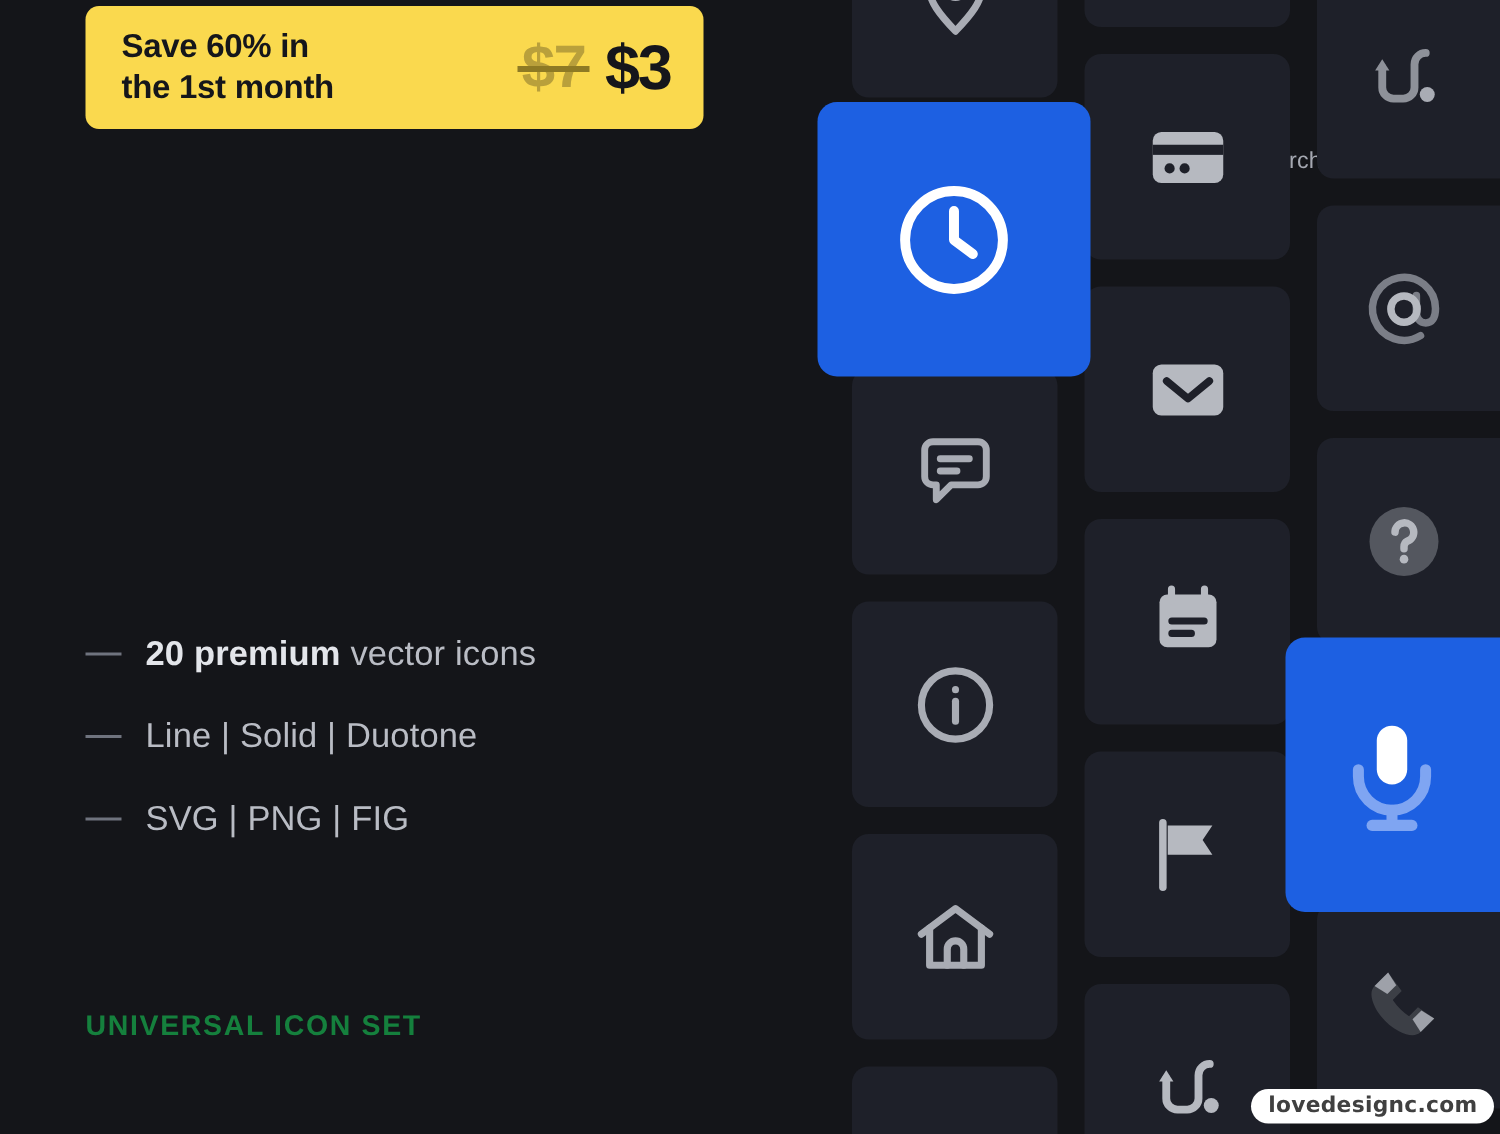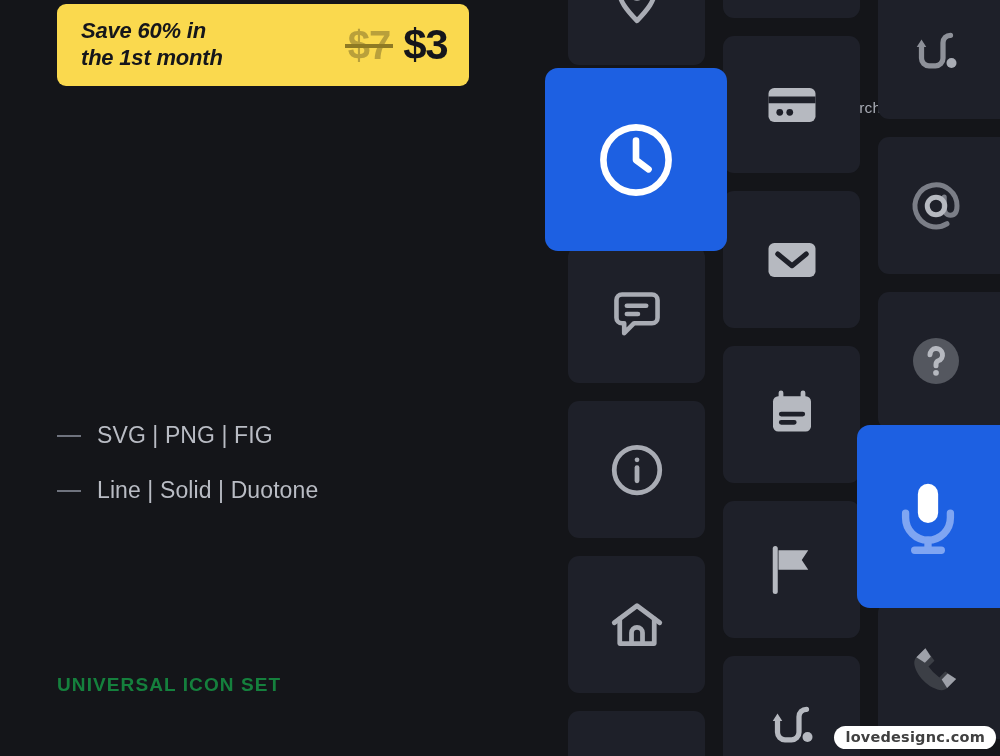--- a/index.html
+++ b/index.html
@@ -12,21 +12,21 @@
   #stage { position:relative; width:1000px; height:756px; background:#141519; overflow:hidden; }
 
   
   .promo-banner{
     position:absolute; left:57px; top:4px; width:412px; height:82px;
     background:#fad94e; border-radius:9px;
     display:flex; align-items:center; padding:0 22px 0 24px;
   }
   .promo-text{
     font-size:22px; line-height:1.22; font-weight:700; color:#15161b;
-    letter-spacing:-0.2px; white-space:pre-line; flex:1;font-style:italic;
+    letter-spacing:-0.2px; white-space:pre-line; flex:1;
   }
   .promo-prices{ display:flex; align-items:center; gap:13px; }
   .price-old{
     font-size:40px; font-weight:700; color:#b9a03b;
     position:relative; letter-spacing:-1px;
   }
   .price-old::after{
     content:""; position:absolute; left:-3px; right:-3px; top:52%;
     height:4px; background:#8e7a24; transform:translateY(-50%);
   }
@@ -87,25 +87,29 @@
       <span class="price-new">$3</span>
     </div>
   </div>
 
   <div class="promo-until">Until March 9, 2020</div>
 
 
   <div class="features">
     <div class="feature-row">
       <span class="feature-dash"></span>
-      <span class="feature-text"><b></b><span>SVG | PNG | FIG</span></span>
+      <span class="feature-text"><b>20 premium</b><span> vector icons</span></span>
     </div>
     <div class="feature-row">
       <span class="feature-dash"></span>
       <span class="feature-text"><b></b><span>Line | Solid | Duotone</span></span>
+    </div>
+    <div class="feature-row">
+      <span class="feature-dash"></span>
+      <span class="feature-text"><b></b><span>SVG | PNG | FIG</span></span>
     </div>
   </div>
 
   <div class="brand-tag">UNIVERSAL ICON SET</div>
 
   <div class="card" style="left:568px; top:-72px; width:137px; height:137px;">
     <span>
       <svg width="60" height="60" viewBox="0 0 24 24" fill="none" stroke="#a9acb4" stroke-width="1.9" stroke-linecap="round" stroke-linejoin="round">
         <path d="M12 21.5c4.4-4.6 7-8 7-11.5a7 7 0 1 0-14 0c0 3.5 2.6 6.9 7 11.5z"></path>
         <circle cx="12" cy="9.6" r="2.9"></circle>

